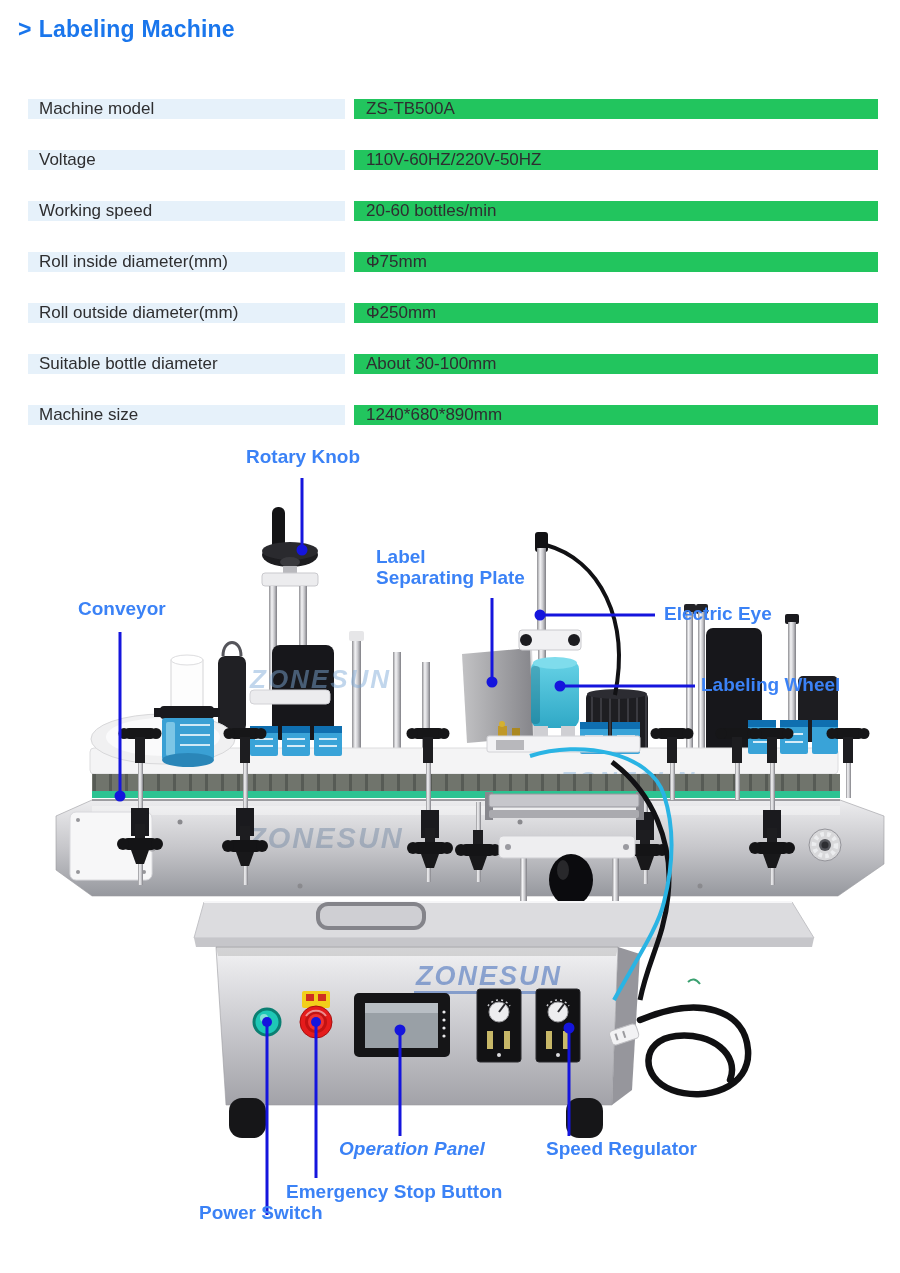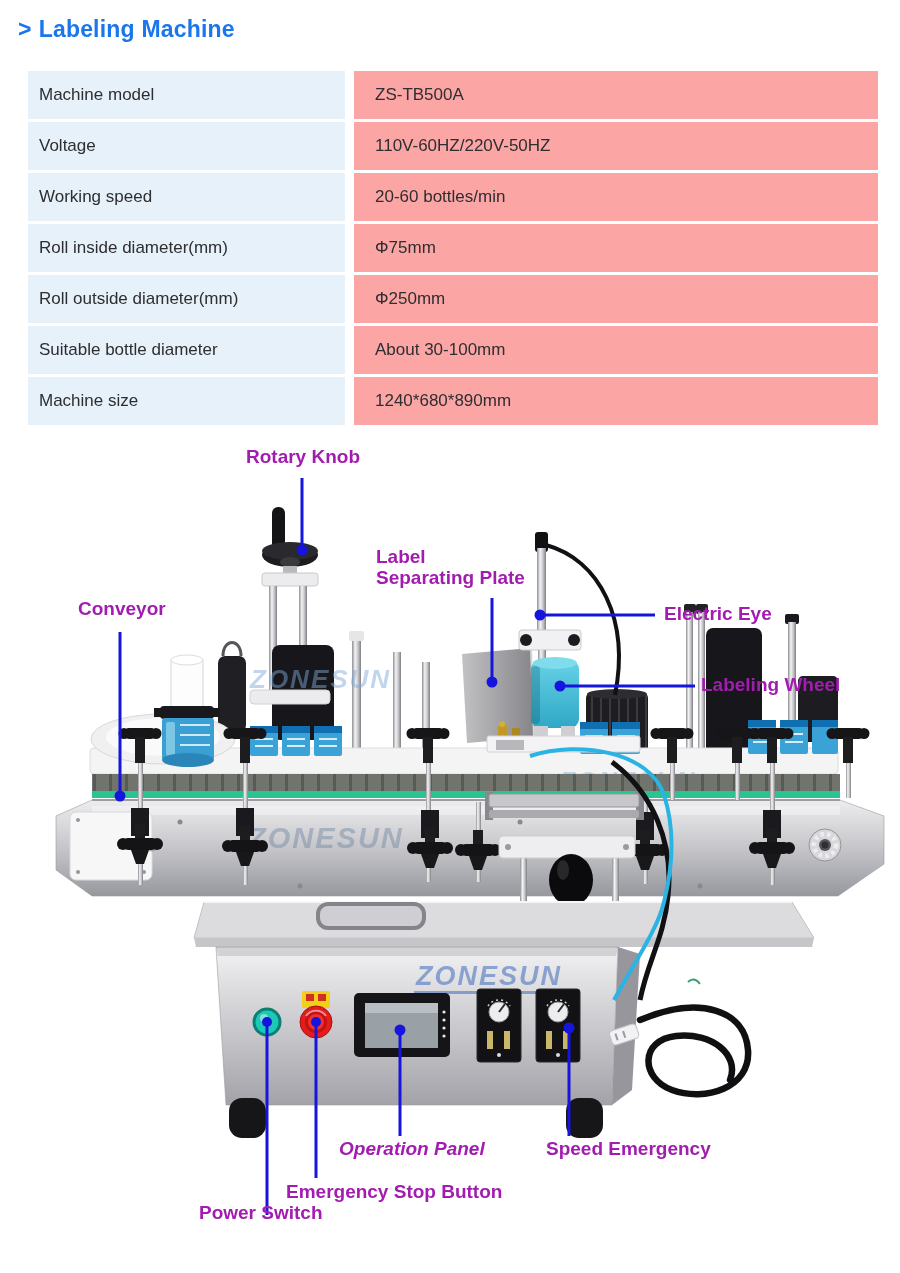--- a/index.html
+++ b/index.html
@@ -6,34 +6,34 @@
   body{
     width:900px;height:1273px;position:relative;background:#ffffff;
     font-family:"Liberation Sans", sans-serif;overflow:hidden;
   }
   .title{
     position:absolute;left:18px;top:16px;margin:0;
     font-size:23px;font-weight:bold;color:#1a76ec;letter-spacing:.2px;
   }
   .title .arrow{margin-right:7px;}
   .spec-table{position:absolute;left:28px;top:71px;width:850px;}
-  .spec-row{display:flex;height:48px;margin-bottom:3px;}
+  .spec-row{display:flex;height:48px;margin-bottom:3px;align-items:flex-end;}
   .spec-label{
     width:317px;background:#e6f1fa;display:flex;align-items:center;
     padding-left:11px;box-sizing:border-box;margin-right:9px;
     font-size:17px;color:#2e2e30;
   }
   .spec-value{
-    flex:1;background:#fca5a5;display:flex;align-items:center;
-    padding-left:21px;box-sizing:border-box;font-size:17px;color:#2e2e30;
+    flex:1;background:#22c55e;display:flex;align-items:center;
+    padding-left:12px;box-sizing:border-box;font-size:17px;color:#2e2e30;
   }
   .diagram{position:absolute;left:0;top:440px;width:900px;height:833px;}
   .diagram svg{position:absolute;left:0;top:0;}
   .callout{
-    position:absolute;font-size:19px;font-weight:bold;color:#a21caf;
+    position:absolute;font-size:19px;font-weight:bold;color:#3b82f6;
     white-space:pre-line;line-height:21px;
   }
 </style>
 </head>
 <body>
 
 <h1 class="title"><span class="arrow">&gt;</span><span>Labeling Machine</span></h1>
 
 <div class="spec-table">
   <div class="spec-row">
@@ -413,16 +413,16 @@
   </g>
 </svg>
 
 <div class="callout" style="left:246px;top:6px;">Rotary Knob</div>
 <div class="callout" style="left:376px;top:106px;">Label
 Separating Plate</div>
 <div class="callout" style="left:664px;top:163px;">Electric Eye</div>
 <div class="callout" style="left:78px;top:158px;">Conveyor</div>
 <div class="callout" style="left:701px;top:234px;">Labeling Wheel</div>
 <div class="callout" style="left:339px;top:698px;font-style:italic;">Operation Panel</div>
-<div class="callout" style="left:546px;top:698px;">Speed Emergency</div>
+<div class="callout" style="left:546px;top:698px;">Speed Regulator</div>
 <div class="callout" style="left:286px;top:741px;">Emergency Stop Button</div>
 <div class="callout" style="left:199px;top:762px;">Power Switch</div>
 </div>
 
 </body></html>

